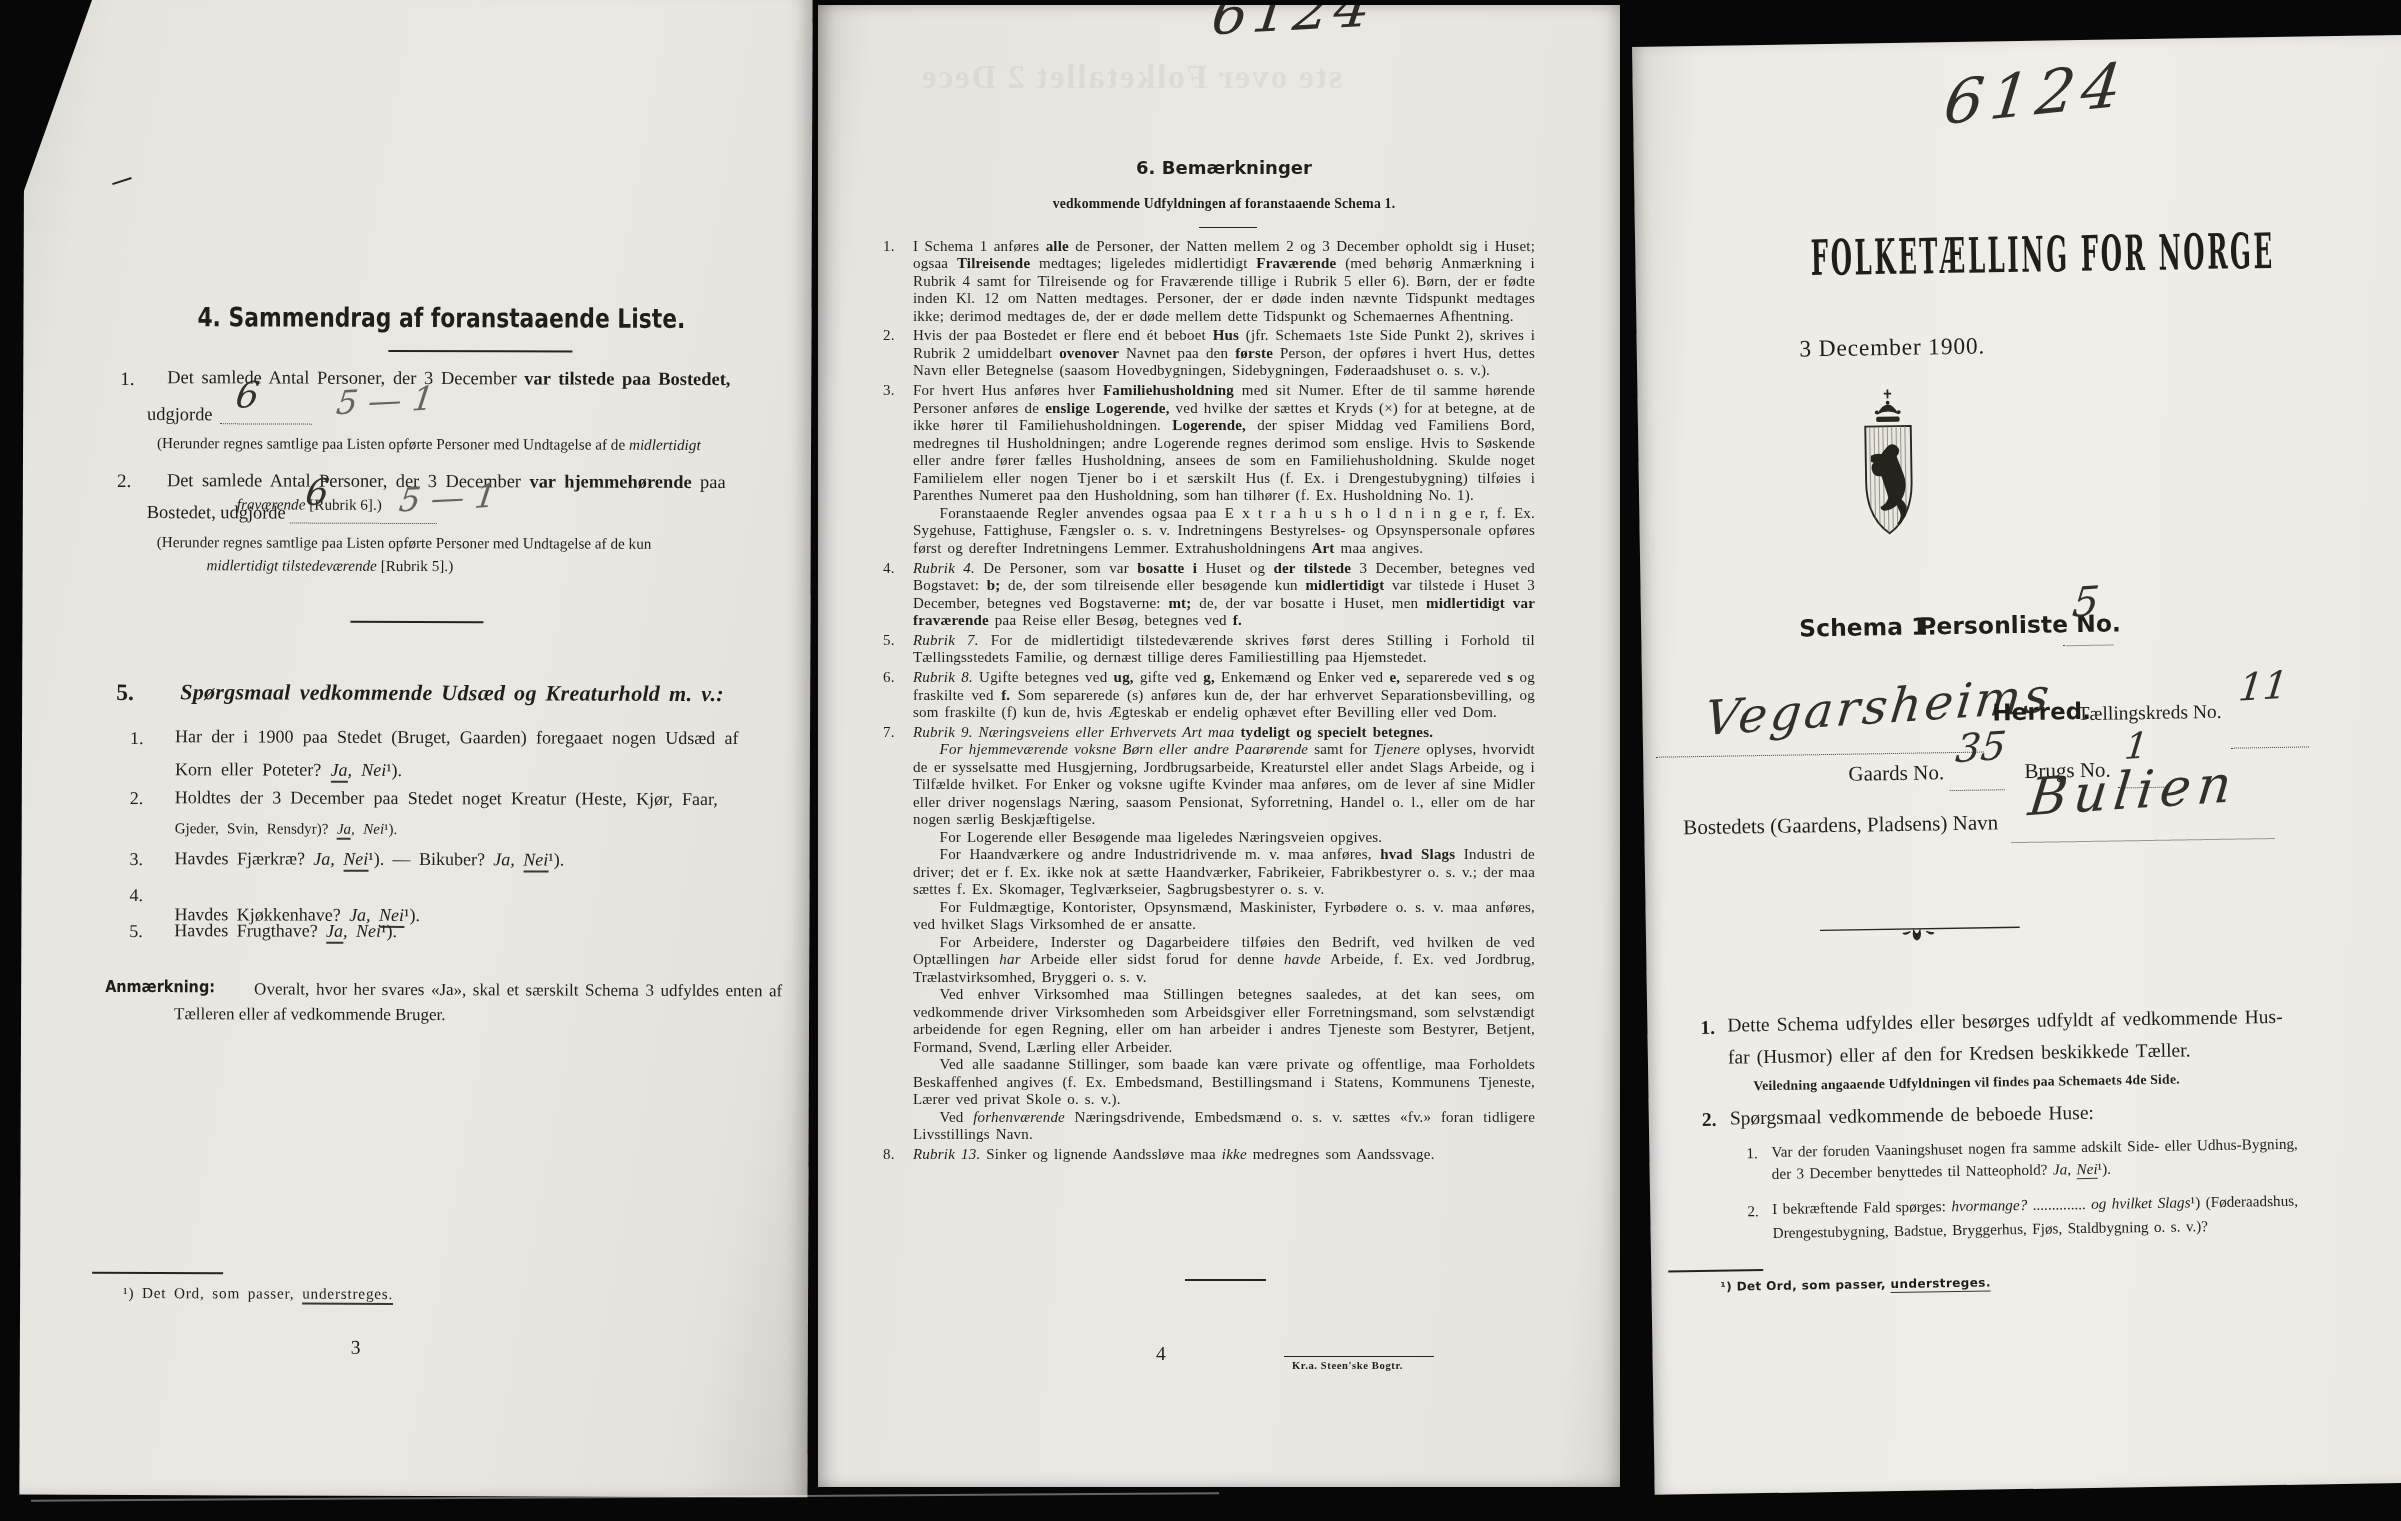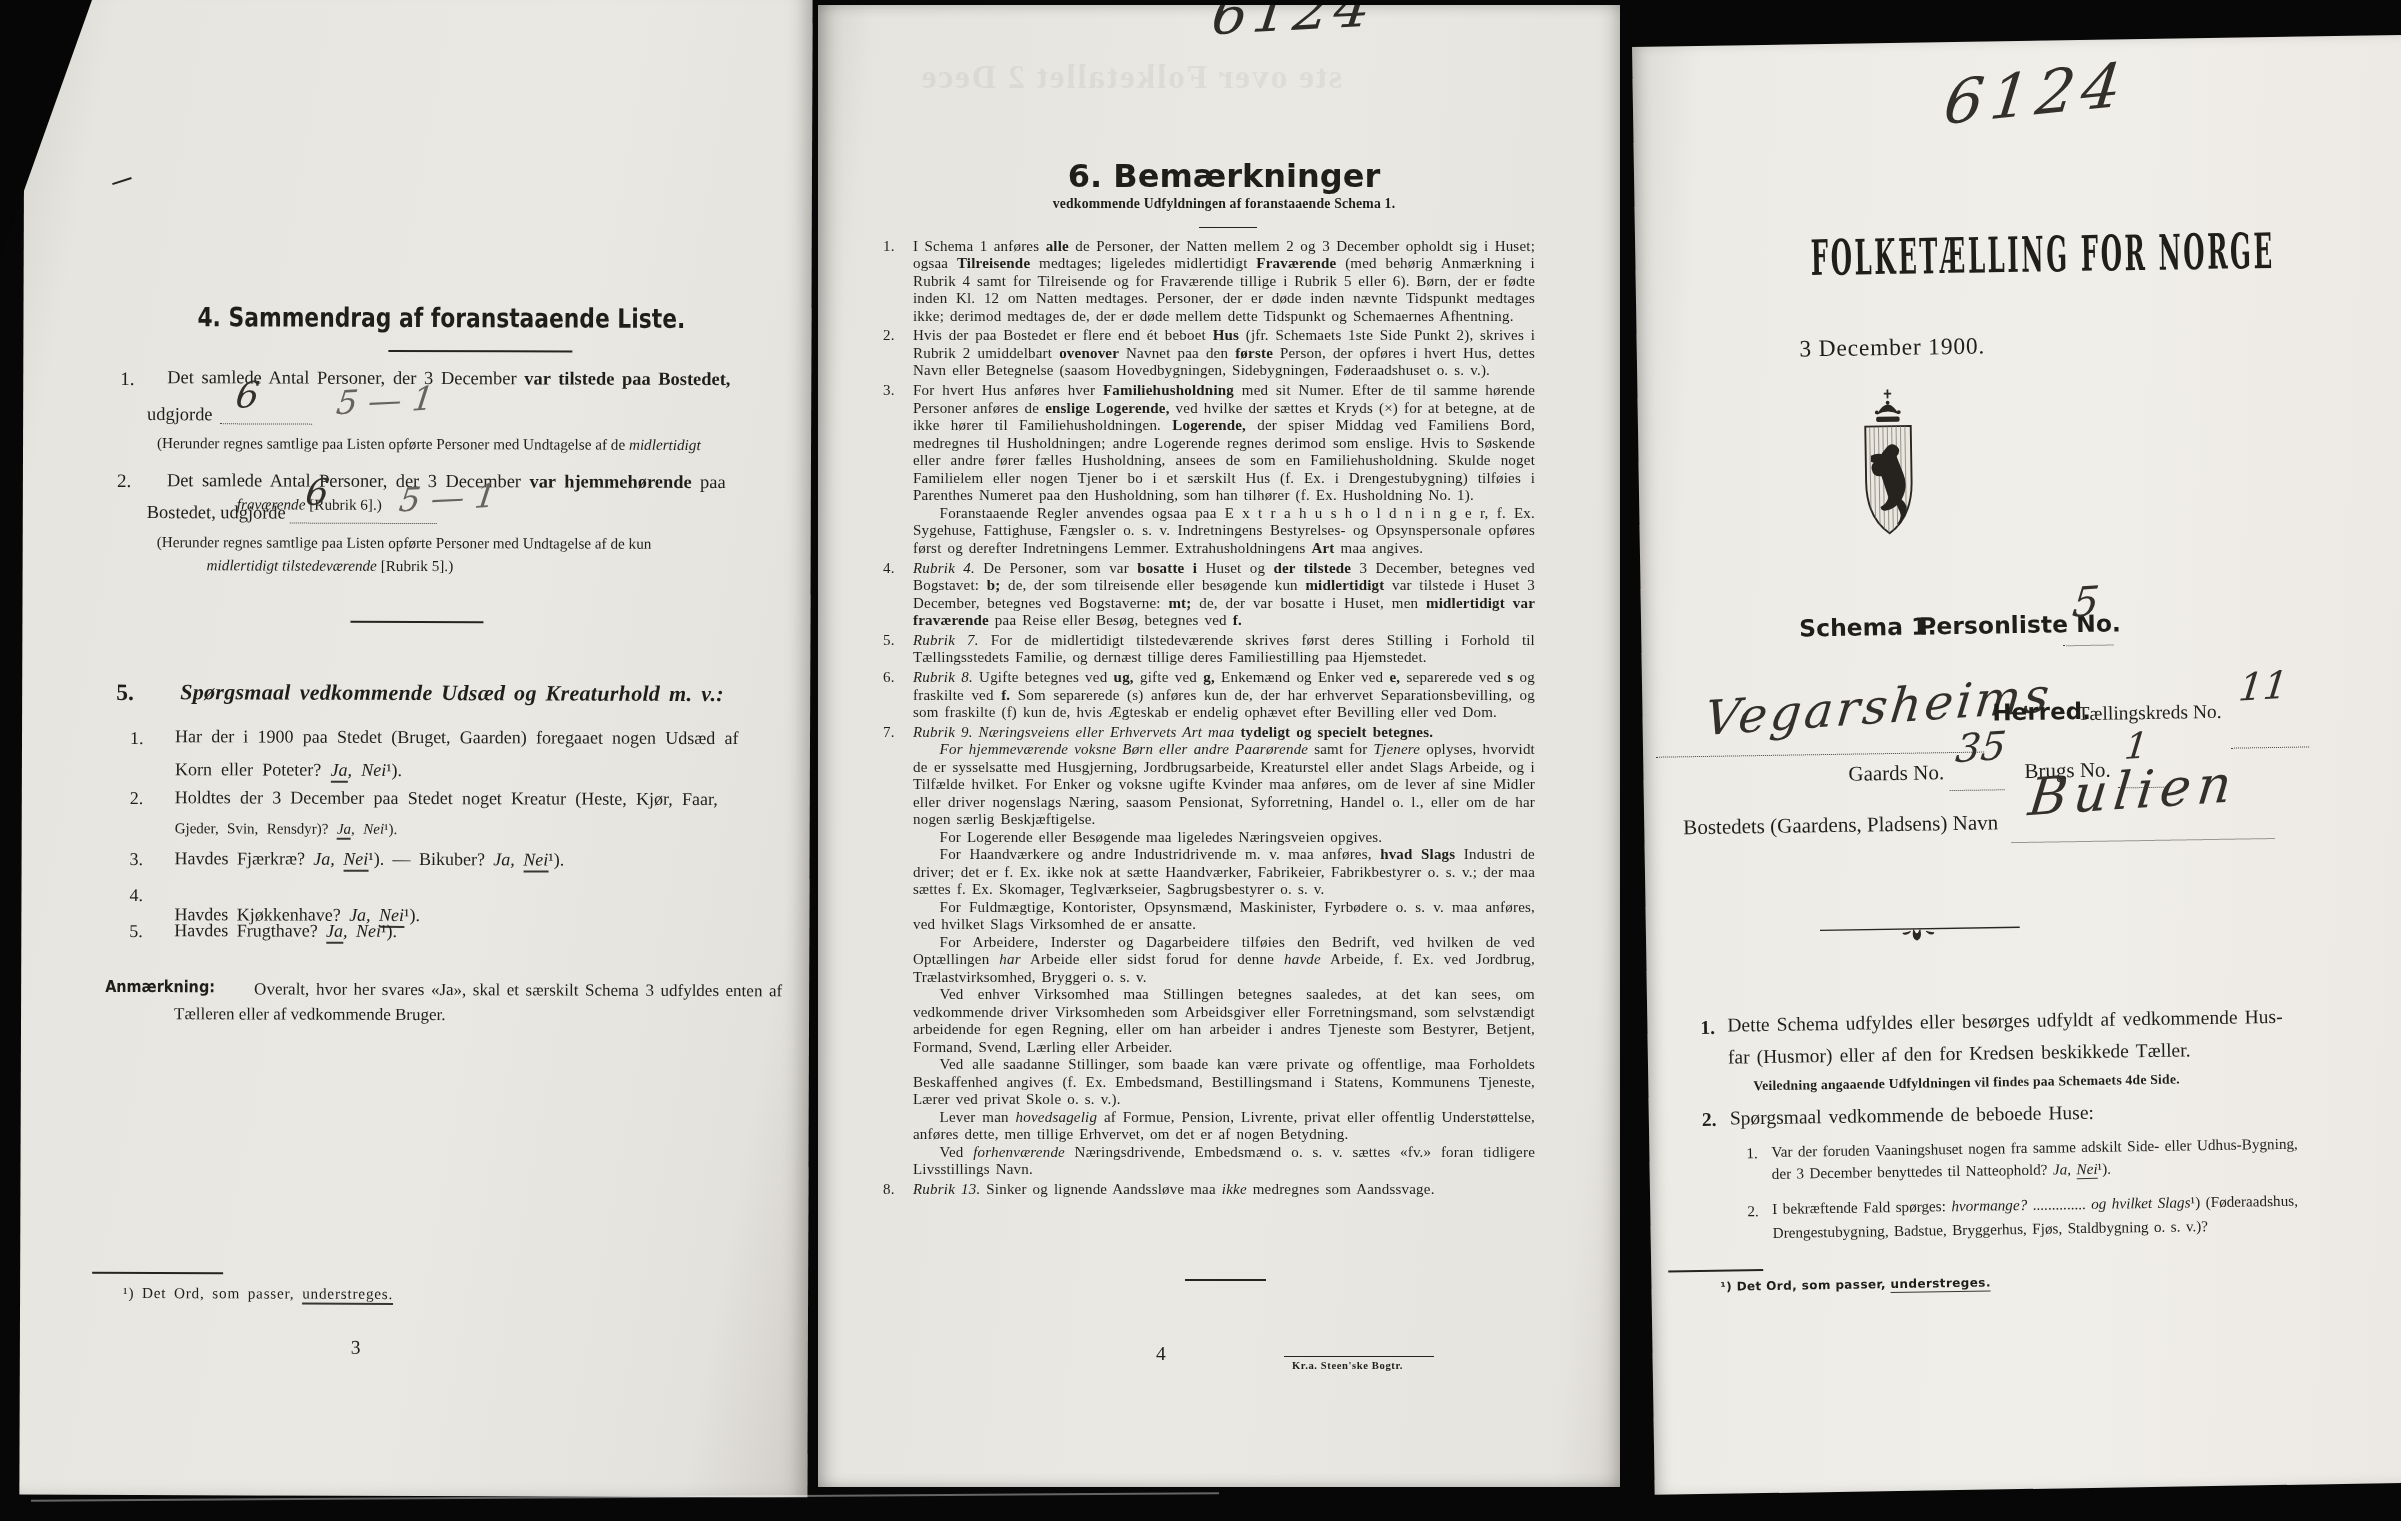--- a/index.html
+++ b/index.html
@@ -97,21 +97,21 @@
 
     <div class="rule" style="left:72px;top:1284px;width:131px;height:2px;"></div>
     <div class="t" style="left:103px;top:1296px;font-size:15.2px;word-spacing:3.1px;letter-spacing:0.8px;">¹) Det Ord, som passer, <u>understreges.</u></div>
     <div class="t" style="left:331px;top:1348px;font-size:19.5px;">3</div>
   </div>
 
   <div class="pg" id="pgM">
     <div class="t ghostM" style="left:102px;top:52px;font-size:34px;letter-spacing:1.6px;">ste over Folketallet 2 Dece</div>
     <div class="hand" style="left:395px;top:-26.6px;font-size:56px;letter-spacing:4.7px;color:#2e2c28;">6124</div>
 
-    <div class="t sansb" style="left:95px;top:153px;width:622px;text-align:center;font-size:32px;white-space:normal;">6. Bemærkninger</div>
+    <div class="t sansb" style="left:95px;top:153px;width:622px;text-align:center;font-size:18px;white-space:normal;">6. Bemærkninger</div>
     <div class="t sb" style="left:95px;top:191px;width:622px;text-align:center;font-size:13.7px;white-space:normal;letter-spacing:0.2px;">vedkommende Udfyldningen af foranstaaende Schema 1.</div>
     <div class="rule" style="left:381px;top:222px;width:58px;height:1.6px;"></div>
 
     <div id="mcol">
       <div class="m-item">
           <span class="m-num">1.</span>
           <p class="first">I Schema 1 anføres <b>alle</b> de Personer, der Natten mellem 2 og 3 December opholdt sig i Huset; ogsaa <b>Tilreisende</b> medtages; ligeledes midlertidigt <b>Fraværende</b> (med behørig Anmærkning i Rubrik 4 samt for Tilreisende og for Fraværende tillige i Rubrik 5 eller 6).  Børn, der er fødte inden Kl. 12 om Natten medtages.  Personer, der er døde inden nævnte Tidspunkt medtages ikke; derimod medtages de, der er døde mellem dette Tidspunkt og Schemaernes Afhentning.</p>
         </div>
       <div class="m-item">
           <span class="m-num">2.</span>
@@ -137,21 +137,20 @@
       <div class="m-item">
           <span class="m-num">7.</span>
           <p class="first"><i>Rubrik 9.  Næringsveiens eller Erhvervets Art maa</i> <b>tydeligt og specielt betegnes.</b></p>
           <p><i>For hjemmeværende voksne Børn eller andre Paarørende</i> samt for <i>Tjenere</i> oplyses, hvorvidt de er sysselsatte med Husgjerning, Jordbrugsarbeide, Kreaturstel eller andet Slags Arbeide, og i Tilfælde hvilket.  For Enker og voksne ugifte Kvinder maa anføres, om de lever af sine Midler eller driver nogenslags Næring, saasom Pensionat, Syforretning, Handel o. l., eller om de har nogen særlig Beskjæftigelse.</p>
           <p>For Logerende eller Besøgende maa ligeledes Næringsveien opgives.</p>
           <p>For Haandværkere og andre Industridrivende m. v. maa anføres, <b>hvad Slags</b> Industri de driver; det er f. Ex. ikke nok at sætte Haandværker, Fabrikeier, Fabrikbestyrer o. s. v.; der maa sættes f. Ex. Skomager, Teglværkseier, Sagbrugsbestyrer o. s. v.</p>
           <p>For Fuldmægtige, Kontorister, Opsynsmænd, Maskinister, Fyrbødere o. s. v. maa anføres, ved hvilket Slags Virksomhed de er ansatte.</p>
           <p>For Arbeidere, Inderster og Dagarbeidere tilføies den Bedrift, ved hvilken de ved Optællingen <i>har</i> Arbeide eller sidst forud for denne <i>havde</i> Arbeide, f. Ex. ved Jordbrug, Trælastvirksomhed, Bryggeri o. s. v.</p>
           <p>Ved enhver Virksomhed maa Stillingen betegnes saaledes, at det kan sees, om vedkommende driver Virksomheden som Arbeidsgiver eller Forretningsmand, som selvstændigt arbeidende for egen Regning, eller om han arbeider i andres Tjeneste som Bestyrer, Betjent, Formand, Svend, Lærling eller Arbeider.</p>
           <p>Ved alle saadanne Stillinger, som baade kan være private og offentlige, maa Forholdets Beskaffenhed angives (f. Ex. Embedsmand, Bestillingsmand i Statens, Kommunens Tjeneste, Lærer ved privat Skole o. s. v.).</p>
-          <p>Lever man <i>hovedsagelig</i> af Formue, Pension, Livrente, privat eller offentlig Understøttelse, anføres dette, men tillige Erhvervet, om det er af nogen Betydning.</p>
           <p>Ved <i>forhenværende</i> Næringsdrivende, Embedsmænd o. s. v. sættes «fv.» foran tidligere Livsstillings Navn.</p>
         </div>
       <div class="m-item">
           <span class="m-num">8.</span>
           <p class="first"><i>Rubrik 13.</i>  Sinker og lignende Aandssløve maa <i>ikke</i> medregnes som Aandssvage.</p>
         </div>
     </div>
 
     <div class="rule" style="left:367px;top:1274px;width:81px;height:2.7px;"></div>
     <div class="t" style="left:338px;top:1338px;font-size:19.5px;">4</div>

